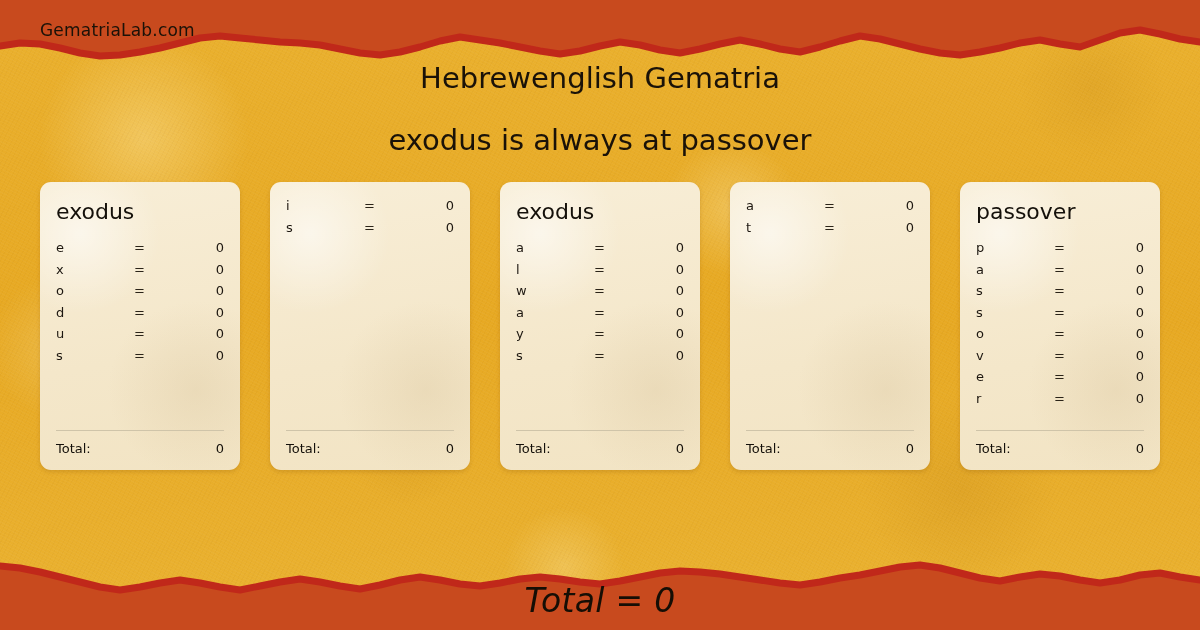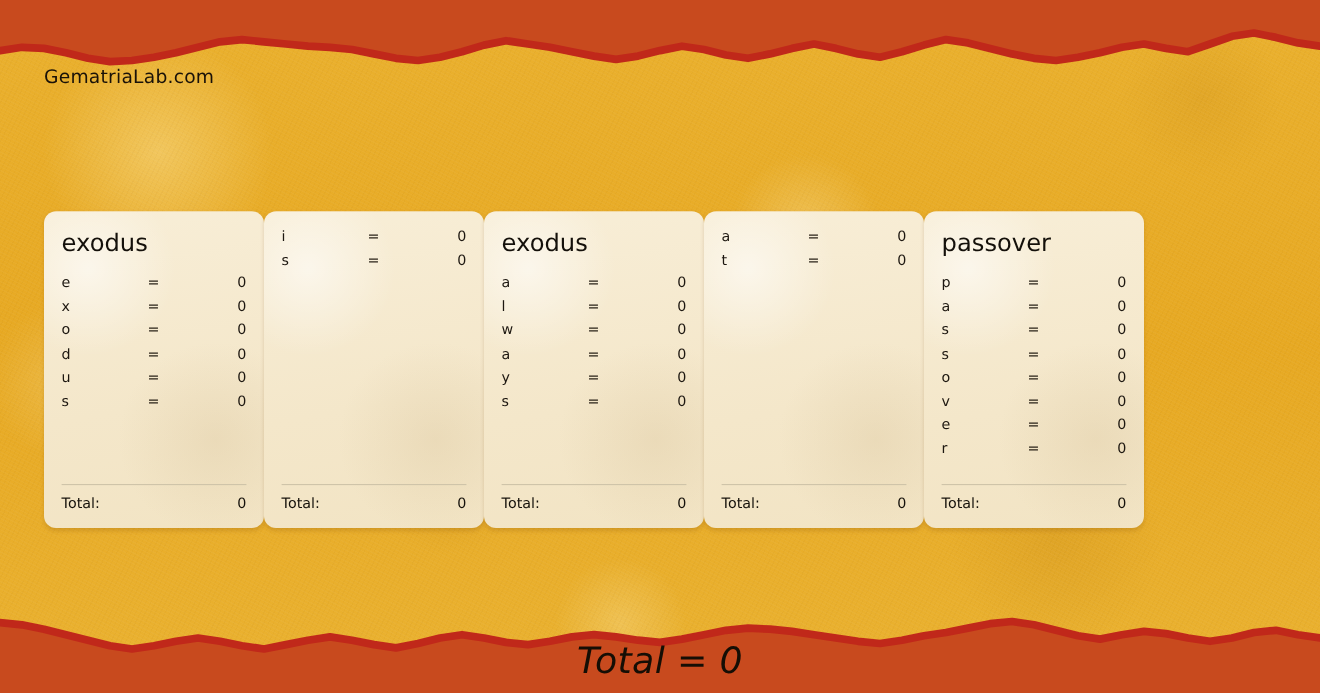--- a/index.html
+++ b/index.html
@@ -61,21 +61,20 @@
 
   
   #site-name {
     position: absolute;
     left: 40px;
     top: 20px;
     z-index: 6;
     font-size: 17px;
     color: #1a1208;
     letter-spacing: .2px;
-    margin-top: 40px;
   }
 
   #grand-total {
     position: absolute;
     left: 0;
     right: 0;
     bottom: 10px;
     z-index: 6;
     text-align: center;
     font-size: 33px;
@@ -102,25 +101,26 @@
     font-size: 29px;
     font-weight: 400;
     line-height: 40px;
     margin-top: 22px;
   }
 
   
   #cards {
     position: absolute;
     left: 40px;
-    top: 192px;
+    top: 182px;
     width: 1120px;
     height: 352px;
     z-index: 4;
     display: flex;
+    justify-content: space-between;
   }
 
   .card {
     width: 200px;
     height: 288px;
     border-radius: 11px;
     background-color: #f6ead0;
     background-image:
       radial-gradient(circle at 20% 18%, rgba(255,255,255,0.55) 0, rgba(255,255,255,0) 28%),
       radial-gradient(circle at 78% 72%, rgba(214,192,150,0.30) 0, rgba(214,192,150,0) 34%),
@@ -196,20 +196,24 @@
 
   <div class="band" id="band-bottom">
     <svg width="1200" height="80" viewBox="0 0 1200 80" preserveAspectRatio="none">
       <path d="M0,80 H1200 V30 L1180,27 L1160,23 L1140,25 L1120,30 L1100,33 L1080,30 L1060,26 L1040,24 L1020,27 L1000,31 L980,28 L960,23 L940,18 L920,15 L900,17 L880,21 L860,25 L840,28 L820,32 L800,35 L780,33 L760,30 L740,27 L720,24 L700,22 L680,21 L660,23 L640,27 L620,31 L600,34 L580,32 L560,29 L540,27 L520,29 L500,33 L480,36 L460,34 L440,30 L420,27 L400,30 L380,35 L360,39 L340,36 L320,32 L300,29 L280,32 L260,36 L240,40 L220,37 L200,33 L180,30 L160,33 L140,37 L120,40 L100,37 L80,32 L60,27 L40,22 L20,18 L0,16 Z" fill="#c84a1e"></path>
       <path d="M0,16 L20,18 L40,22 L60,27 L80,32 L100,37 L120,40 L140,37 L160,33 L180,30 L200,33 L220,37 L240,40 L260,36 L280,32 L300,29 L320,32 L340,36 L360,39 L380,35 L400,30 L420,27 L440,30 L460,34 L480,36 L500,33 L520,29 L540,27 L560,29 L580,32 L600,34 L620,31 L640,27 L660,23 L680,21 L700,22 L720,24 L740,27 L760,30 L780,33 L800,35 L820,32 L840,28 L860,25 L880,21 L900,17 L920,15 L940,18 L960,23 L980,28 L1000,31 L1020,27 L1040,24 L1060,26 L1080,30 L1100,33 L1120,30 L1140,25 L1160,23 L1180,27 L1200,30" fill="none" stroke="#c0281a" stroke-width="7" stroke-linejoin="round" stroke-linecap="round"></path>
     </svg>
   </div>
 
   <div id="site-name">GematriaLab.com</div>
 
+  <div id="headings">
+    <div id="page-title">Hebrewenglish Gematria</div>
+    <div id="phrase">exodus is always at passover</div>
+  </div>
 
   <div id="cards">
 
     <div class="card">
       <div class="card-word">exodus</div>
       <div class="letters">
         <div class="letter-row">
           <span class="letter-char">e</span>
           <span class="letter-eq">=</span>
           <span class="letter-val">0</span>

